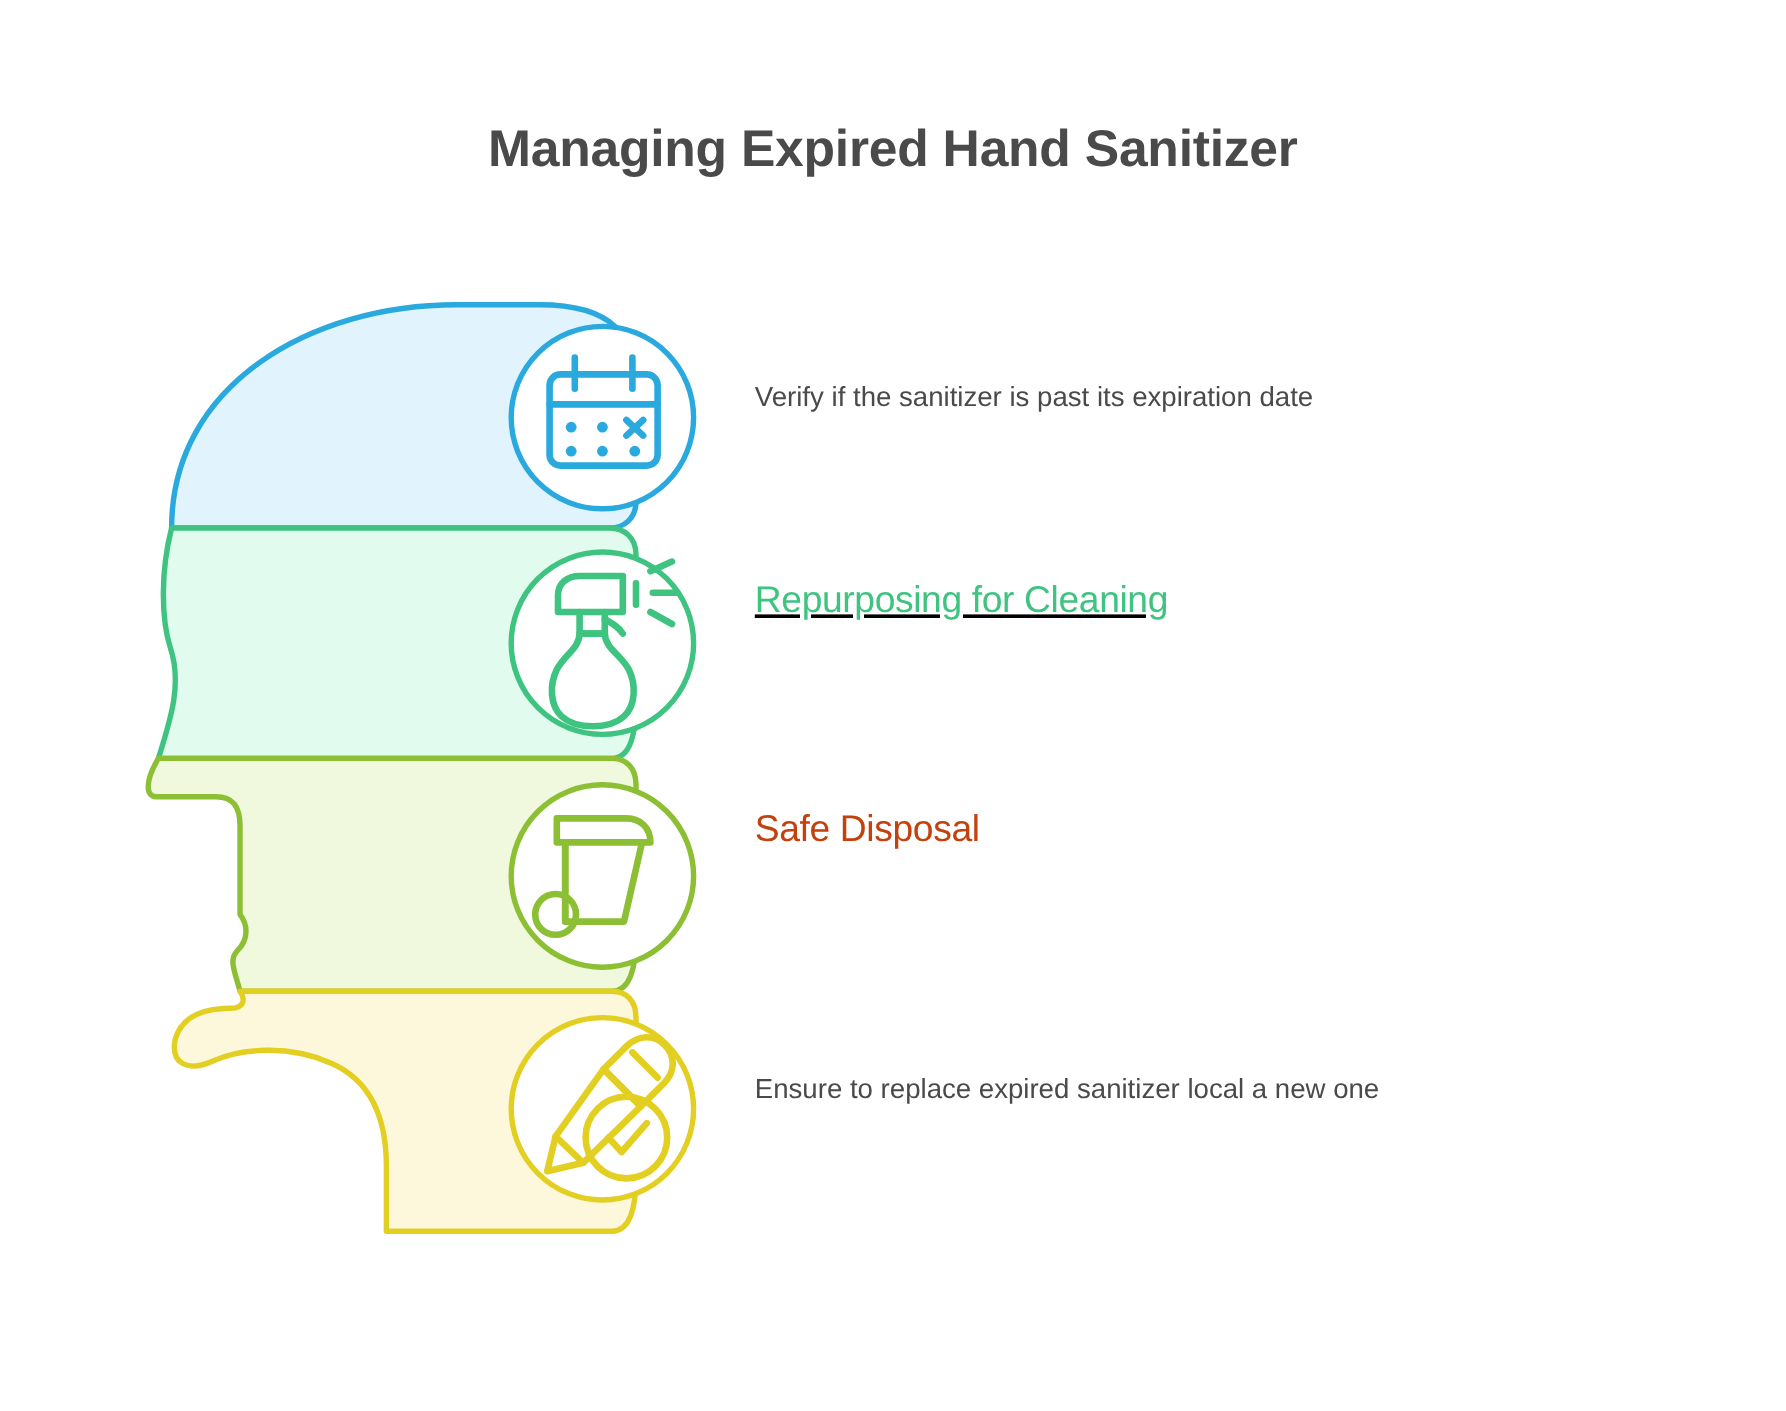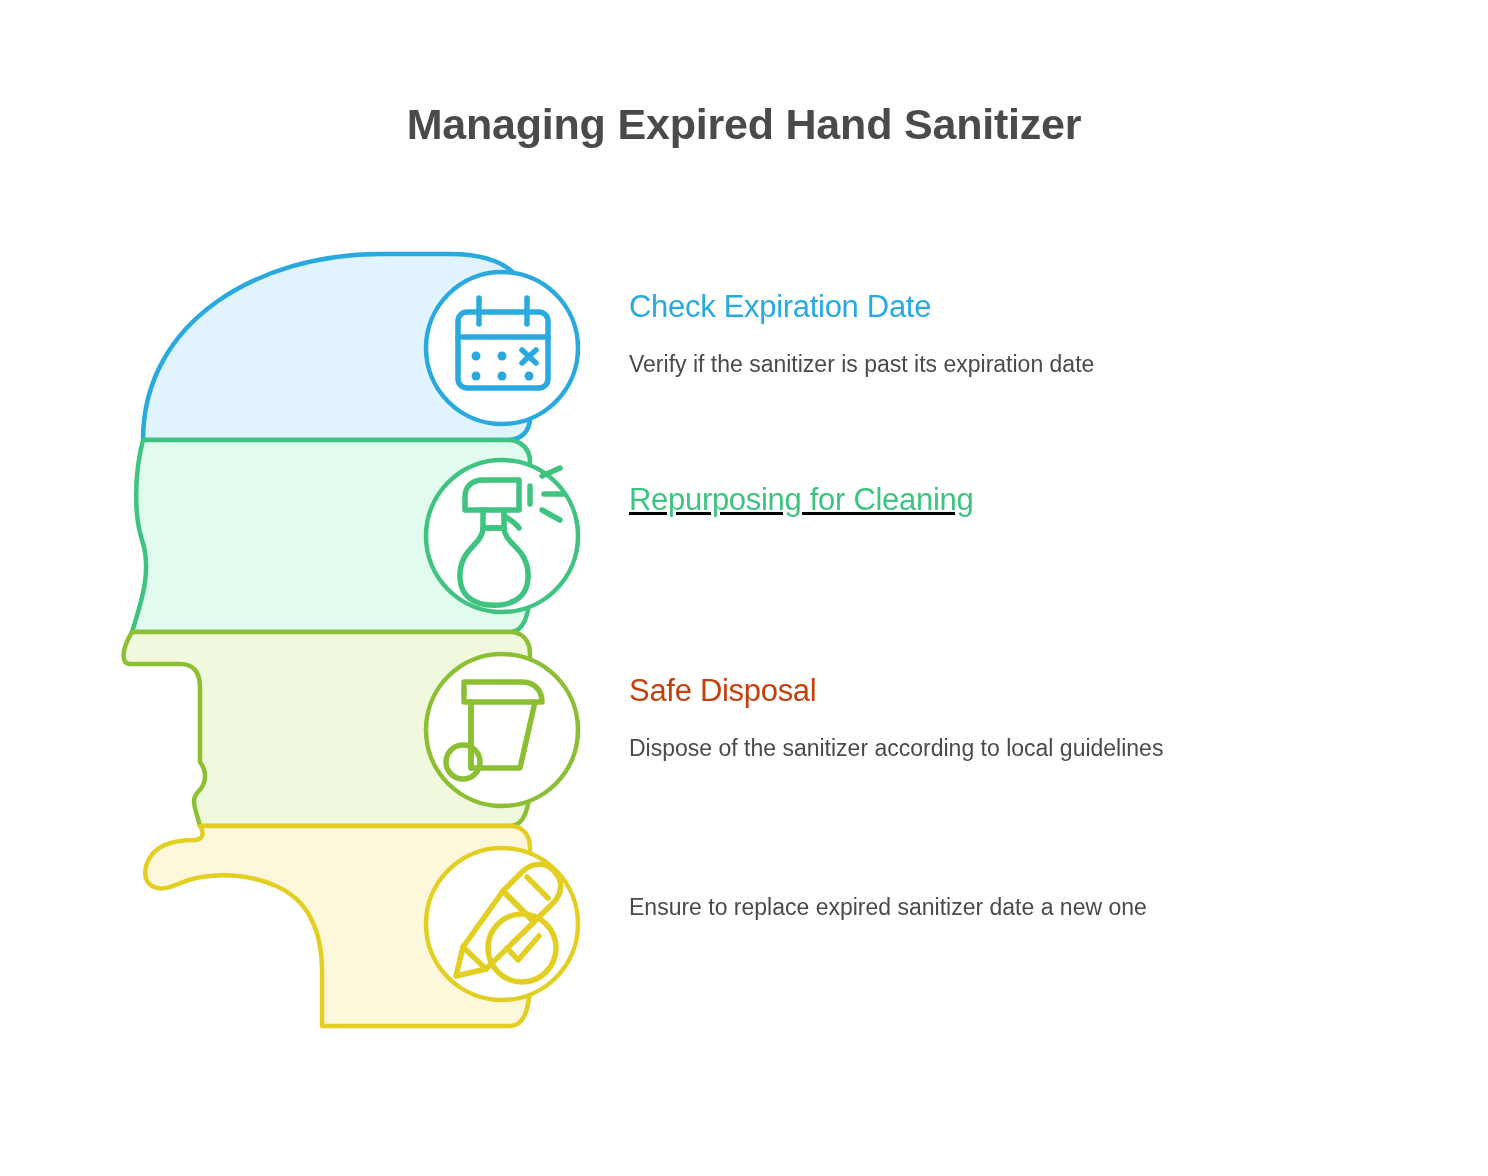--- a/index.html
+++ b/index.html
@@ -176,31 +176,29 @@
         <line x1="373" y1="707" x2="396" y2="729"></line>
         <circle cx="432" cy="708" r="34"></circle>
         <path d="M417 708 L 428 720 L 449 696"></path>
       </g>
     </g>
   </svg>
 
   <div class="rows">
 
     <div class="row" id="row-0">
-      <div class="row-heading" style="color:#29a9de">Check Expiration Date</div>
       <div class="row-desc">Verify if the sanitizer is past its expiration date</div>
     </div>
 
     <div class="row" id="row-1">
       <div class="row-heading" style="color:#3fc380">Repurposing for Cleaning</div>
     </div>
 
     <div class="row" id="row-2">
       <div class="row-heading" style="color:#c2410c">Safe Disposal</div>
-      <div class="row-desc">Dispose of the sanitizer according to local guidelines</div>
     </div>
 
     <div class="row" id="row-3">
-      <div class="row-desc">Ensure to replace expired sanitizer date a new one</div>
+      <div class="row-desc">Ensure to replace expired sanitizer local a new one</div>
     </div>
 
   </div>
 </div>
 
 </body></html>

